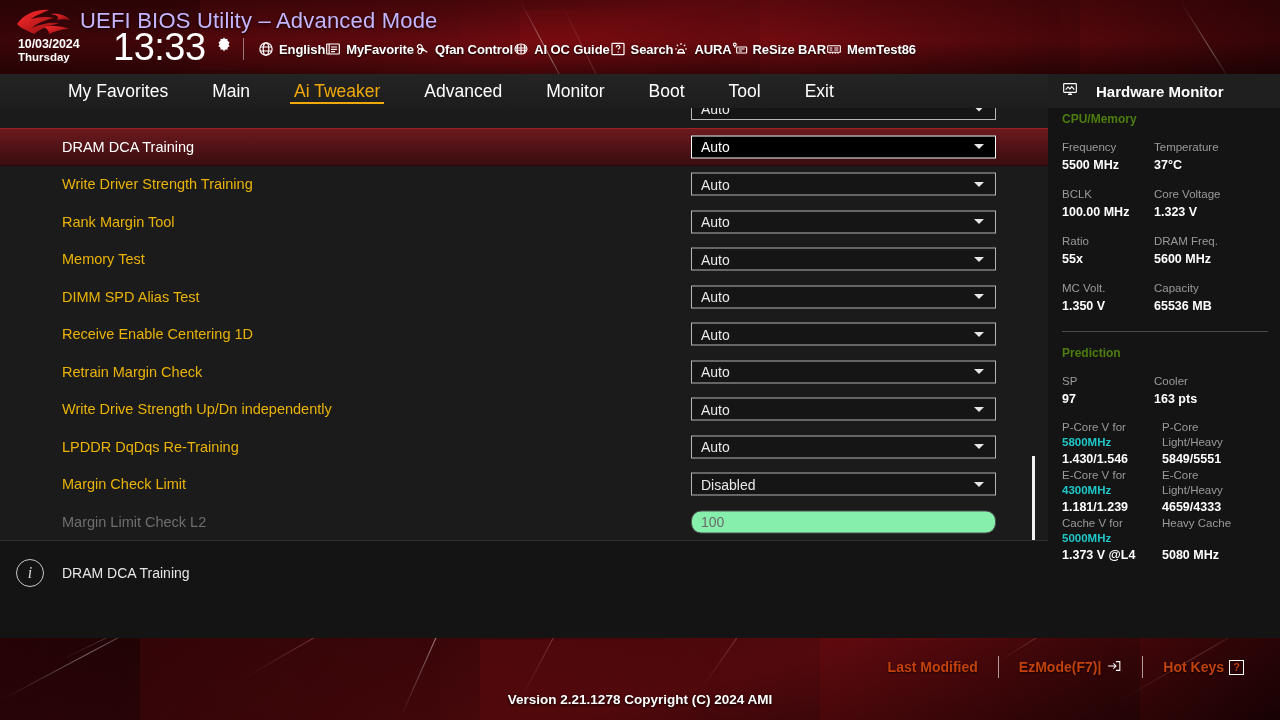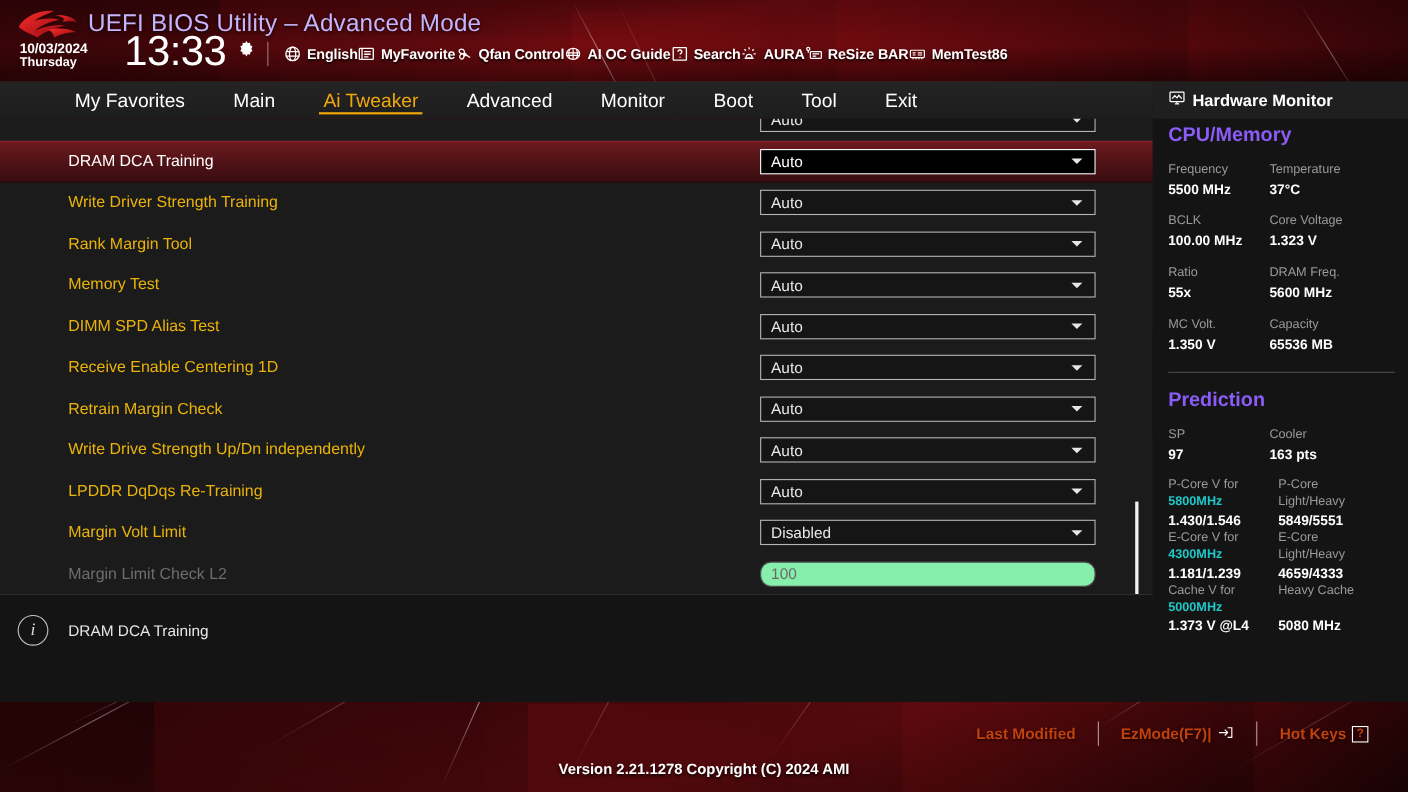--- a/index.html
+++ b/index.html
@@ -133,24 +133,24 @@
     font-family:"Liberation Serif", serif;
   }
   .helpbar .htxt { position:absolute; left:62px; top:24px; font-size:14px; color:#e6e6e6; }
 
   
   .hw {
     position:absolute; left:1048px; top:74px; width:232px; height:564px;
     background:#141414;
   }
   .hw-hd { position:absolute; left:0; top:0; width:232px; height:34px;
-           background:#1f1f1f; display:flex; align-items:center; padding-left:14px; gap:6px; }
+           background:#1f1f1f; display:flex; align-items:center; padding-left:14px; gap:18px; }
   .hw-hd .t { font-size:15px; color:#ffffff; font-weight:700; }
   .hw-body { position:absolute; left:14px; top:38px; width:206px; }
-  .hw-sec { font-size:18px; color:#8b5cf6; font-weight:700; margin-bottom:13px; }
+  .hw-sec { font-size:12px; color:#4d7c0f; font-weight:700; margin-bottom:13px; }
   .hw-grid { display:grid; grid-template-columns:92px 114px; row-gap:0; }
   .hw-k { font-size:11.5px; color:#9a9a9a; line-height:17px; }
   .hw-v { font-size:12.5px; color:#ffffff; font-weight:700; line-height:18px; margin-bottom:12px; }
   .hw-rule { height:1px; background:#4a4a4a; margin:4px 0 14px 0; }
   .pred-k { font-size:11.5px; color:#9a9a9a; line-height:15px; }
   .pred-k .hz { color:#1ec8c8; font-weight:700; }
   .pred-v { font-size:12.5px; color:#ffffff; font-weight:700; line-height:18px; }
   .pred-grid { display:grid; grid-template-columns:100px 106px; }
 
   
@@ -400,21 +400,21 @@
           </div>
         </div>
         <div class="row">
           <div class="lbl">LPDDR DqDqs Re-Training</div>
           <div class="field">
             <span class="val">Auto</span>
             <span class="caret"></span>
           </div>
         </div>
         <div class="row">
-          <div class="lbl">Margin Volt Limit</div>
+          <div class="lbl">Margin Check Limit</div>
           <div class="field">
             <span class="val">Disabled</span>
             <span class="caret"></span>
           </div>
         </div>
         <div class="row disabled">
           <div class="lbl">Margin Limit Check L2</div>
           <div class="field">
             <span class="val">100</span>
           </div>

